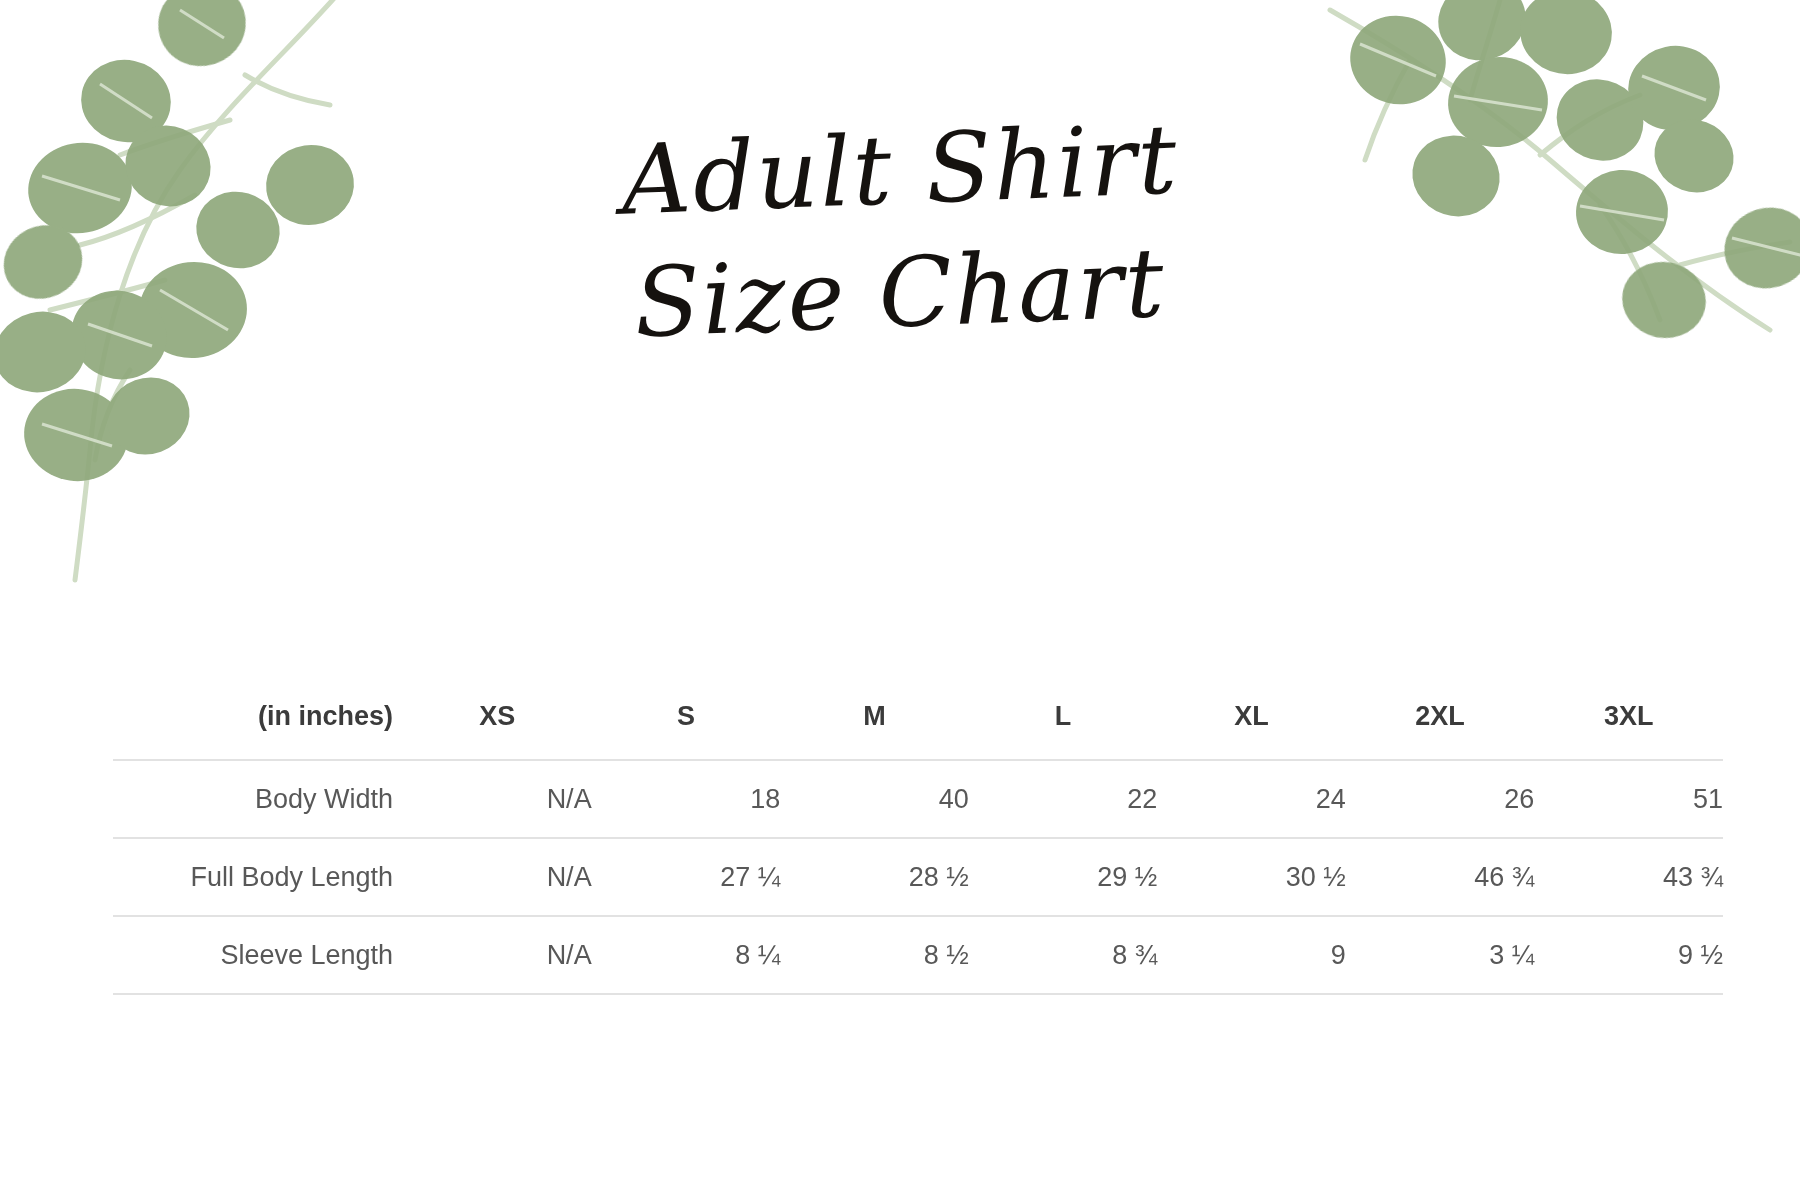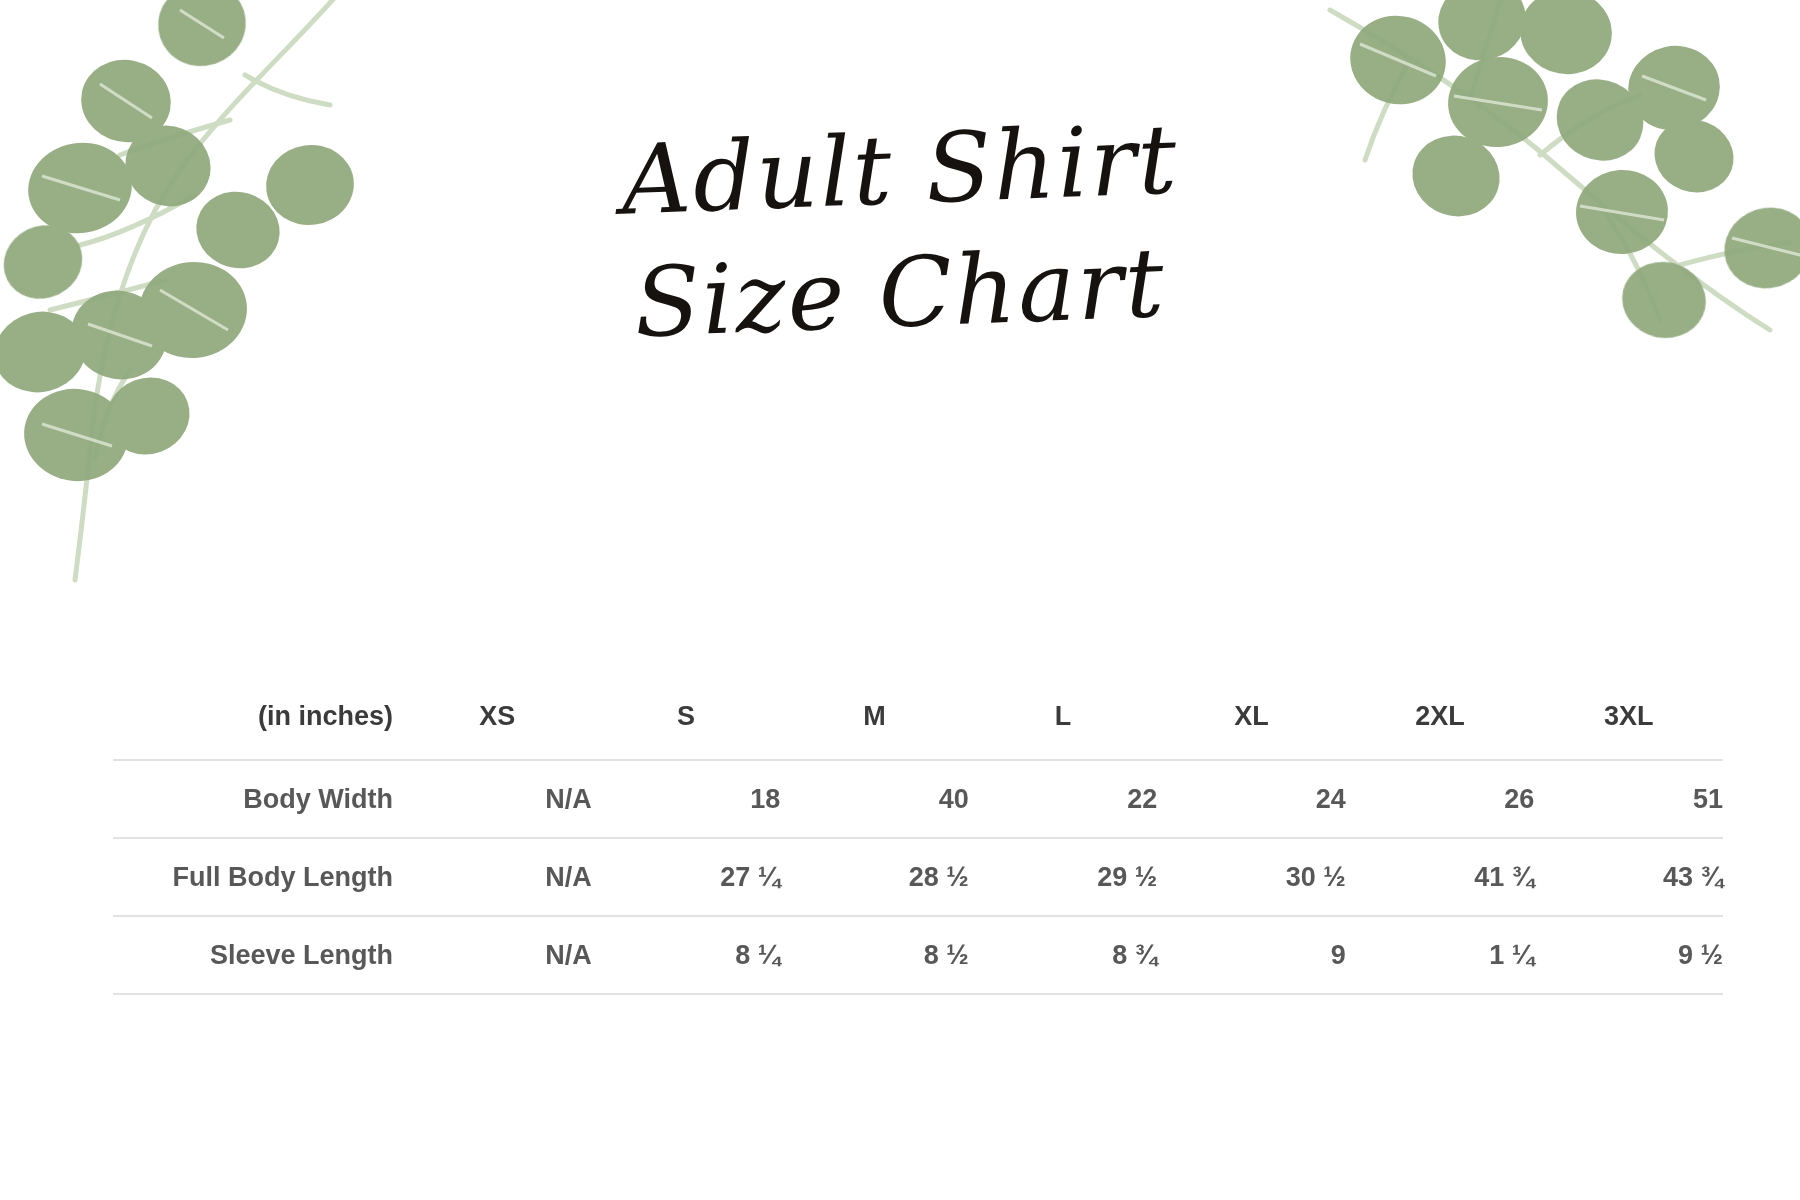--- a/index.html
+++ b/index.html
@@ -71,21 +71,20 @@
     width: 100%;
     border-collapse: collapse;
     font-size: 27px;
     color: #585858;
   }
   table.size-chart th,
   table.size-chart td {
     padding: 0;
     text-align: center;
     vertical-align: middle;
-    font-weight: bold;
   }
   table.size-chart thead th {
     font-weight: bold;
     color: #3b3b3b;
     font-size: 27px;
     height: 62px;
     padding-bottom: 12px;
   }
   table.size-chart thead th.label-col,
   table.size-chart tbody td.label-col {
@@ -221,29 +220,29 @@
         <td>26</td>
         <td>51</td>
       </tr>
       <tr>
         <td class="label-col">Full Body Length</td>
         <td>N/A</td>
         <td>27 ¼</td>
         <td>28 ½</td>
         <td>29 ½</td>
         <td>30 ½</td>
-        <td>41 ¾</td>
+        <td>46 ¾</td>
         <td>43 ¾</td>
       </tr>
       <tr>
         <td class="label-col">Sleeve Length</td>
         <td>N/A</td>
         <td>8 ¼</td>
         <td>8 ½</td>
         <td>8 ¾</td>
         <td>9</td>
-        <td>1 ¼</td>
+        <td>3 ¼</td>
         <td>9 ½</td>
       </tr>
     </tbody>
   </table>
   <div class="bottom-rule"></div>
 </div>
 
 </body></html>

